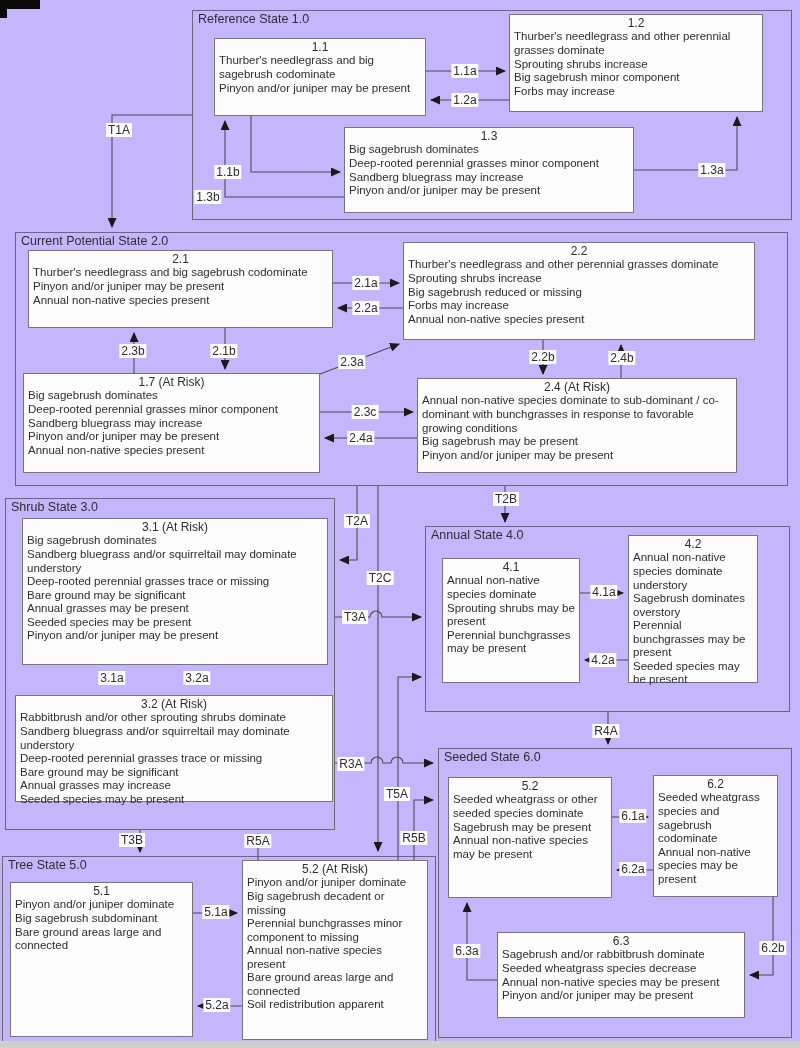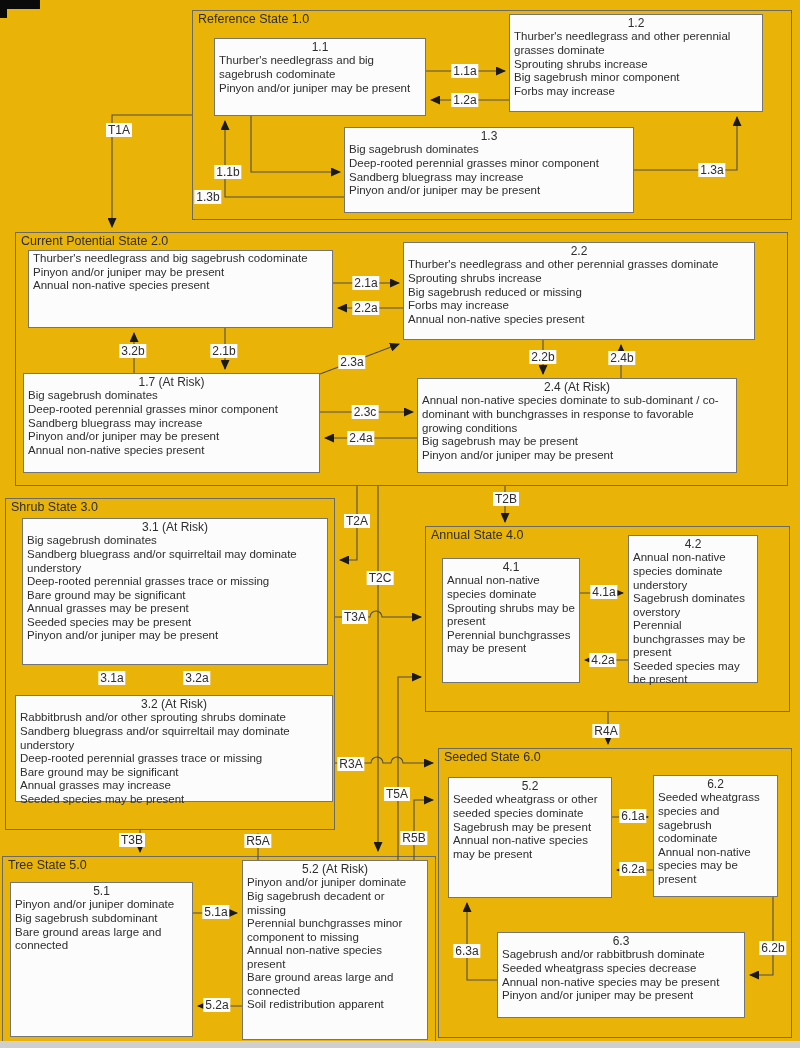--- a/index.html
+++ b/index.html
@@ -1,16 +1,16 @@
 <!DOCTYPE html>
 <html><head>
 <meta charset="utf-8">
 <style>
   html,body{margin:0;padding:0;background:#ececec}
-  #canvas{position:relative;width:800px;height:1048px;background:#eab308;
+  #canvas{position:relative;width:800px;height:1048px;background:#c4b5fd;
           font-family:"Liberation Sans",sans-serif;color:#2e2e2e;overflow:hidden}
   .state{position:absolute;border:1px solid #6a6a6a;box-sizing:border-box}
   .state-title{position:absolute;top:1px;left:5px;font-size:12.5px;white-space:nowrap}
   .ibox{position:absolute;border:1px solid #757575;background:#fcfcfc;
         padding:1px 4px 2px;box-sizing:border-box}
   .box-title{text-align:center;font-size:12px;line-height:1.2}
   .box-line{font-size:11.5px;line-height:1.18}
   svg.wires{position:absolute;left:0;top:0;pointer-events:none}
   .plabel{position:absolute;transform:translate(-50%,-50%);font-size:12px;
           background:#fcfcfc;padding:0 2px;white-space:nowrap}
@@ -61,20 +61,21 @@
     <div class="box-title">1.3</div>
     <div>
         <div class="box-line">Big sagebrush dominates</div>
         <div class="box-line">Deep-rooted perennial grasses minor component</div>
         <div class="box-line">Sandberg bluegrass may increase</div>
         <div class="box-line">Pinyon and/or juniper may be present</div>
       </div>
   </div>
 
   <div class="ibox" style="left:28px;top:250px;width:305px;height:78px">
+    <div class="box-title">2.1</div>
     <div>
         <div class="box-line">Thurber's needlegrass and big sagebrush codominate</div>
         <div class="box-line">Pinyon and/or juniper may be present</div>
         <div class="box-line">Annual non-native species present</div>
       </div>
   </div>
   <div class="ibox" style="left:403px;top:242px;width:352px;height:98px">
     <div class="box-title">2.2</div>
     <div>
         <div class="box-line">Thurber's needlegrass and other perennial grasses dominate</div>
@@ -240,21 +241,21 @@
 
   <span class="plabel" style="left:119px;top:130px">T1A</span>
   <span class="plabel" style="left:465px;top:71px">1.1a</span>
   <span class="plabel" style="left:465px;top:100px">1.2a</span>
   <span class="plabel" style="left:228px;top:172px">1.1b</span>
   <span class="plabel" style="left:208px;top:197px">1.3b</span>
   <span class="plabel" style="left:712px;top:170px">1.3a</span>
 
   <span class="plabel" style="left:366px;top:283px">2.1a</span>
   <span class="plabel" style="left:366px;top:308px">2.2a</span>
-  <span class="plabel" style="left:133px;top:351px">3.2b</span>
+  <span class="plabel" style="left:133px;top:351px">2.3b</span>
   <span class="plabel" style="left:224px;top:351px">2.1b</span>
   <span class="plabel" style="left:352px;top:362px">2.3a</span>
   <span class="plabel" style="left:543px;top:357px">2.2b</span>
   <span class="plabel" style="left:622px;top:358px">2.4b</span>
   <span class="plabel" style="left:365px;top:412px">2.3c</span>
   <span class="plabel" style="left:361px;top:438px">2.4a</span>
 
   <span class="plabel" style="left:357px;top:521px">T2A</span>
   <span class="plabel" style="left:506px;top:499px">T2B</span>
   <span class="plabel" style="left:380px;top:578px">T2C</span>

